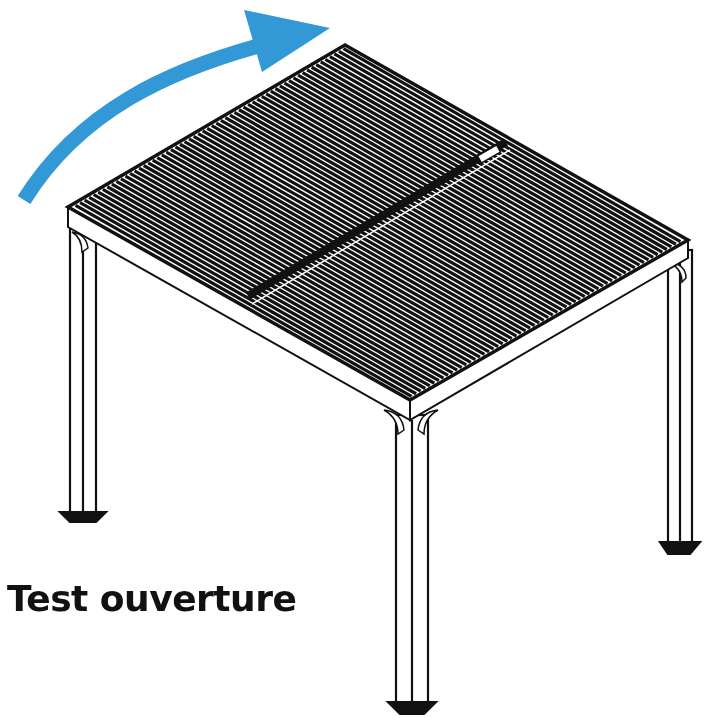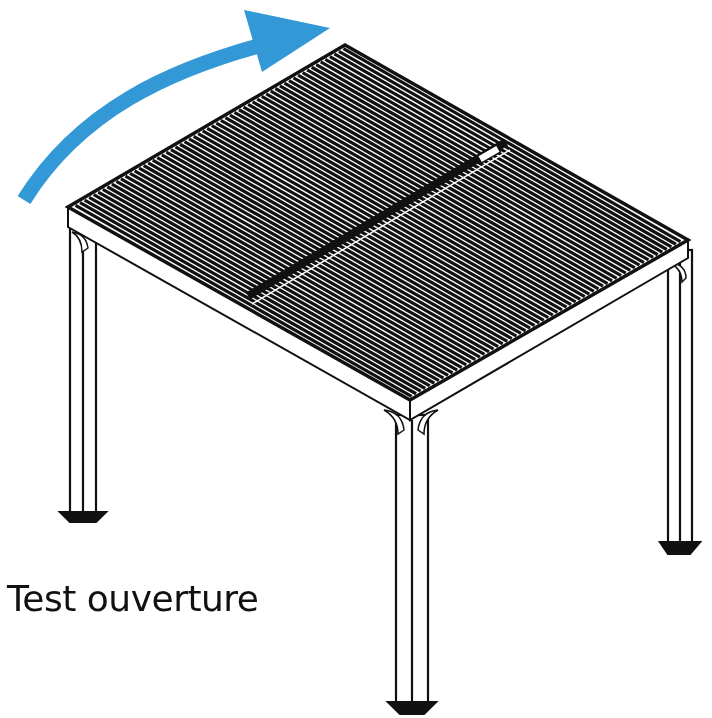--- a/index.html
+++ b/index.html
@@ -1,17 +1,17 @@
 <!DOCTYPE html>
 <html><head>
 <meta charset="utf-8">
 <style>
   html, body { margin:0; padding:0; background:#ffffff; }
   body { width:712px; height:718px; position:relative; overflow:hidden; font-family:"DejaVu Sans", sans-serif; }
-  #stage { position:absolute; left:0; top:0; width:712px; height:718px; }
+  #stage { position:absolute; left:0; top:0; width:712px; height:718px;font-weight:bold; }
   .caption { position:absolute; left:7px; top:578px; font-family:"DejaVu Sans", sans-serif; font-size:36px; color:#111; letter-spacing:-0.5px; white-space:nowrap; }
 </style>
 </head>
 <body>
 
 <div id="stage">
   <svg width="712" height="718" viewBox="0 0 712 718" xmlns="http://www.w3.org/2000/svg">
 
     <g>
       <path d="M24 200 C 80 110, 170 70, 262 45" fill="none" stroke="#3399d6" stroke-width="15" stroke-linecap="butt"></path>

